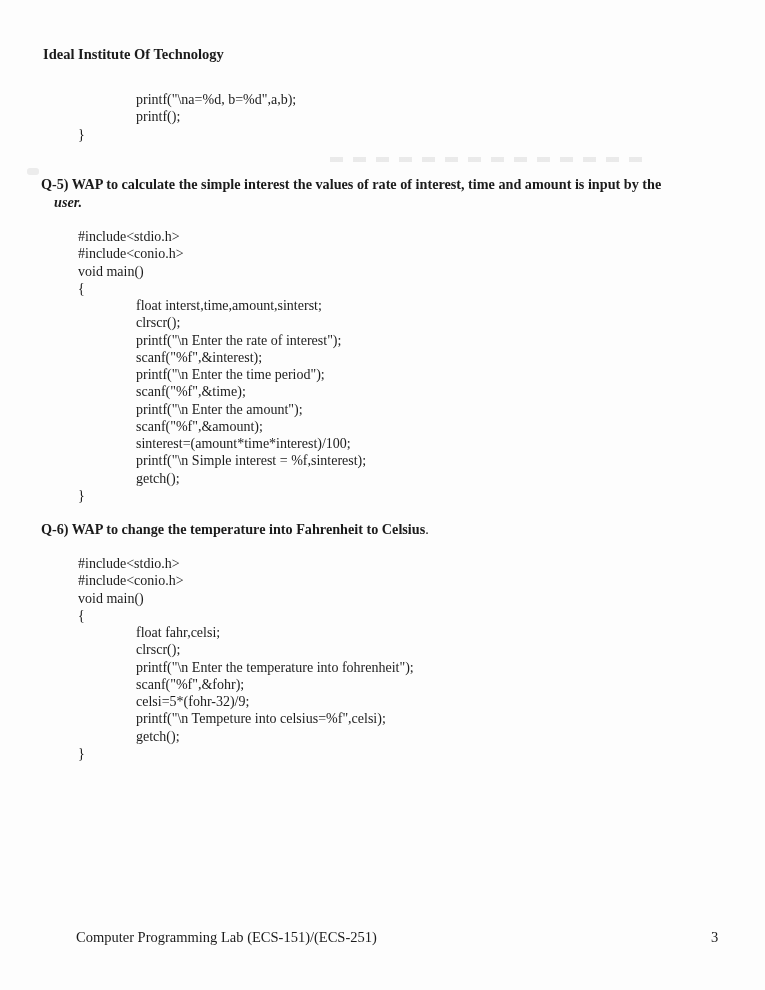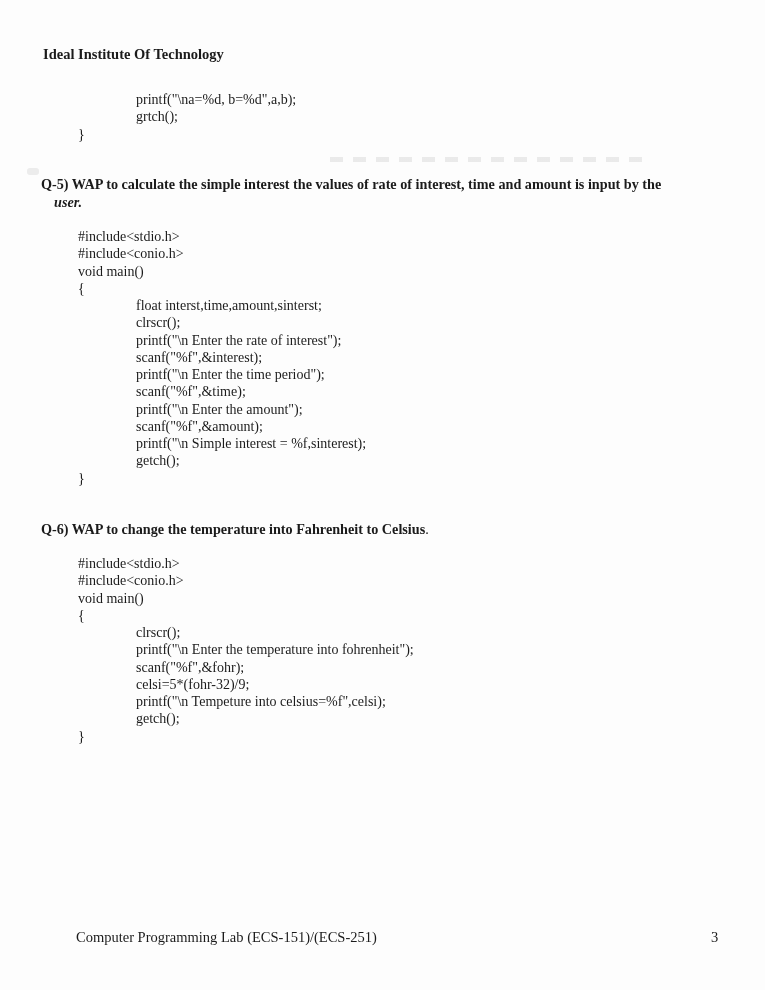--- a/index.html
+++ b/index.html
@@ -57,21 +57,21 @@
 </style>
 </head>
 <body>
 
 <div class="page">
 
   <div class="hdr-left">Ideal Institute Of Technology</div>
 
   <div class="abs code-block" id="top-code">
       <div class="code-line ind2">printf("\na=%d, b=%d",a,b);</div>
-      <div class="code-line ind2">grtch();</div>
+      <div class="code-line ind2">printf();</div>
       <div class="code-line ind1">}</div>
     </div>
 
   <div class="scan-artifact"></div>
   <div class="scan-smudge"></div>
 
   <div class="abs q-heading" id="q5-heading">
     <div class="line1">Q-5) WAP to calculate the simple interest the values of rate of interest, time and amount is input by the</div>
     <div class="line2">user.</div>
   </div>
@@ -82,34 +82,36 @@
       <div class="code-line ind1">void main()</div>
       <div class="code-line ind1">{</div>
       <div class="code-line ind2">float interst,time,amount,sinterst;</div>
       <div class="code-line ind2">clrscr();</div>
       <div class="code-line ind2">printf("\n Enter the rate of interest");</div>
       <div class="code-line ind2">scanf("%f",&amp;interest);</div>
       <div class="code-line ind2">printf("\n Enter the time period");</div>
       <div class="code-line ind2">scanf("%f",&amp;time);</div>
       <div class="code-line ind2">printf("\n Enter the amount");</div>
       <div class="code-line ind2">scanf("%f",&amp;amount);</div>
+      <div class="code-line ind2">sinterest=(amount*time*interest)/100;</div>
       <div class="code-line ind2">printf("\n Simple interest = %f,sinterest);</div>
       <div class="code-line ind2">getch();</div>
       <div class="code-line ind1">}</div>
     </div>
 
   <div class="abs q-heading" id="q6-heading">
     <div class="line1"><span>Q-6) WAP to change the temperature into Fahrenheit to Celsius</span><span class="tail">.</span></div>
   </div>
 
   <div class="abs code-block" id="q6-code">
       <div class="code-line ind1">#include&lt;stdio.h&gt;</div>
       <div class="code-line ind1">#include&lt;conio.h&gt;</div>
       <div class="code-line ind1">void main()</div>
       <div class="code-line ind1">{</div>
+      <div class="code-line ind2">float fahr,celsi;</div>
       <div class="code-line ind2">clrscr();</div>
       <div class="code-line ind2">printf("\n Enter the temperature into fohrenheit");</div>
       <div class="code-line ind2">scanf("%f",&amp;fohr);</div>
       <div class="code-line ind2">celsi=5*(fohr-32)/9;</div>
       <div class="code-line ind2">printf("\n Tempeture into celsius=%f",celsi);</div>
       <div class="code-line ind2">getch();</div>
       <div class="code-line ind1">}</div>
     </div>
 
   <div class="ftr-left">Computer Programming Lab (ECS-151)/(ECS-251)</div>

